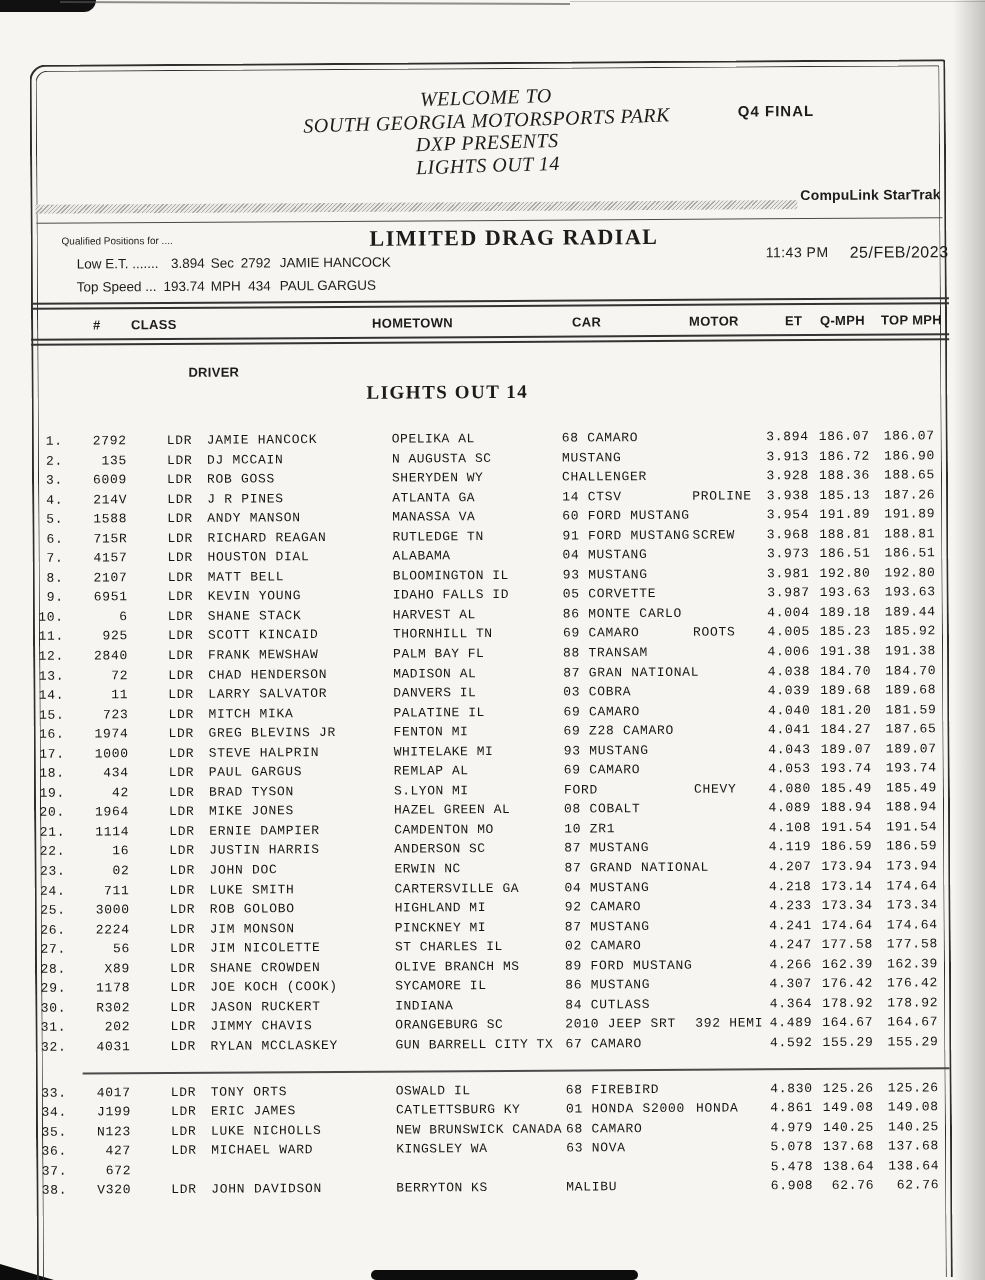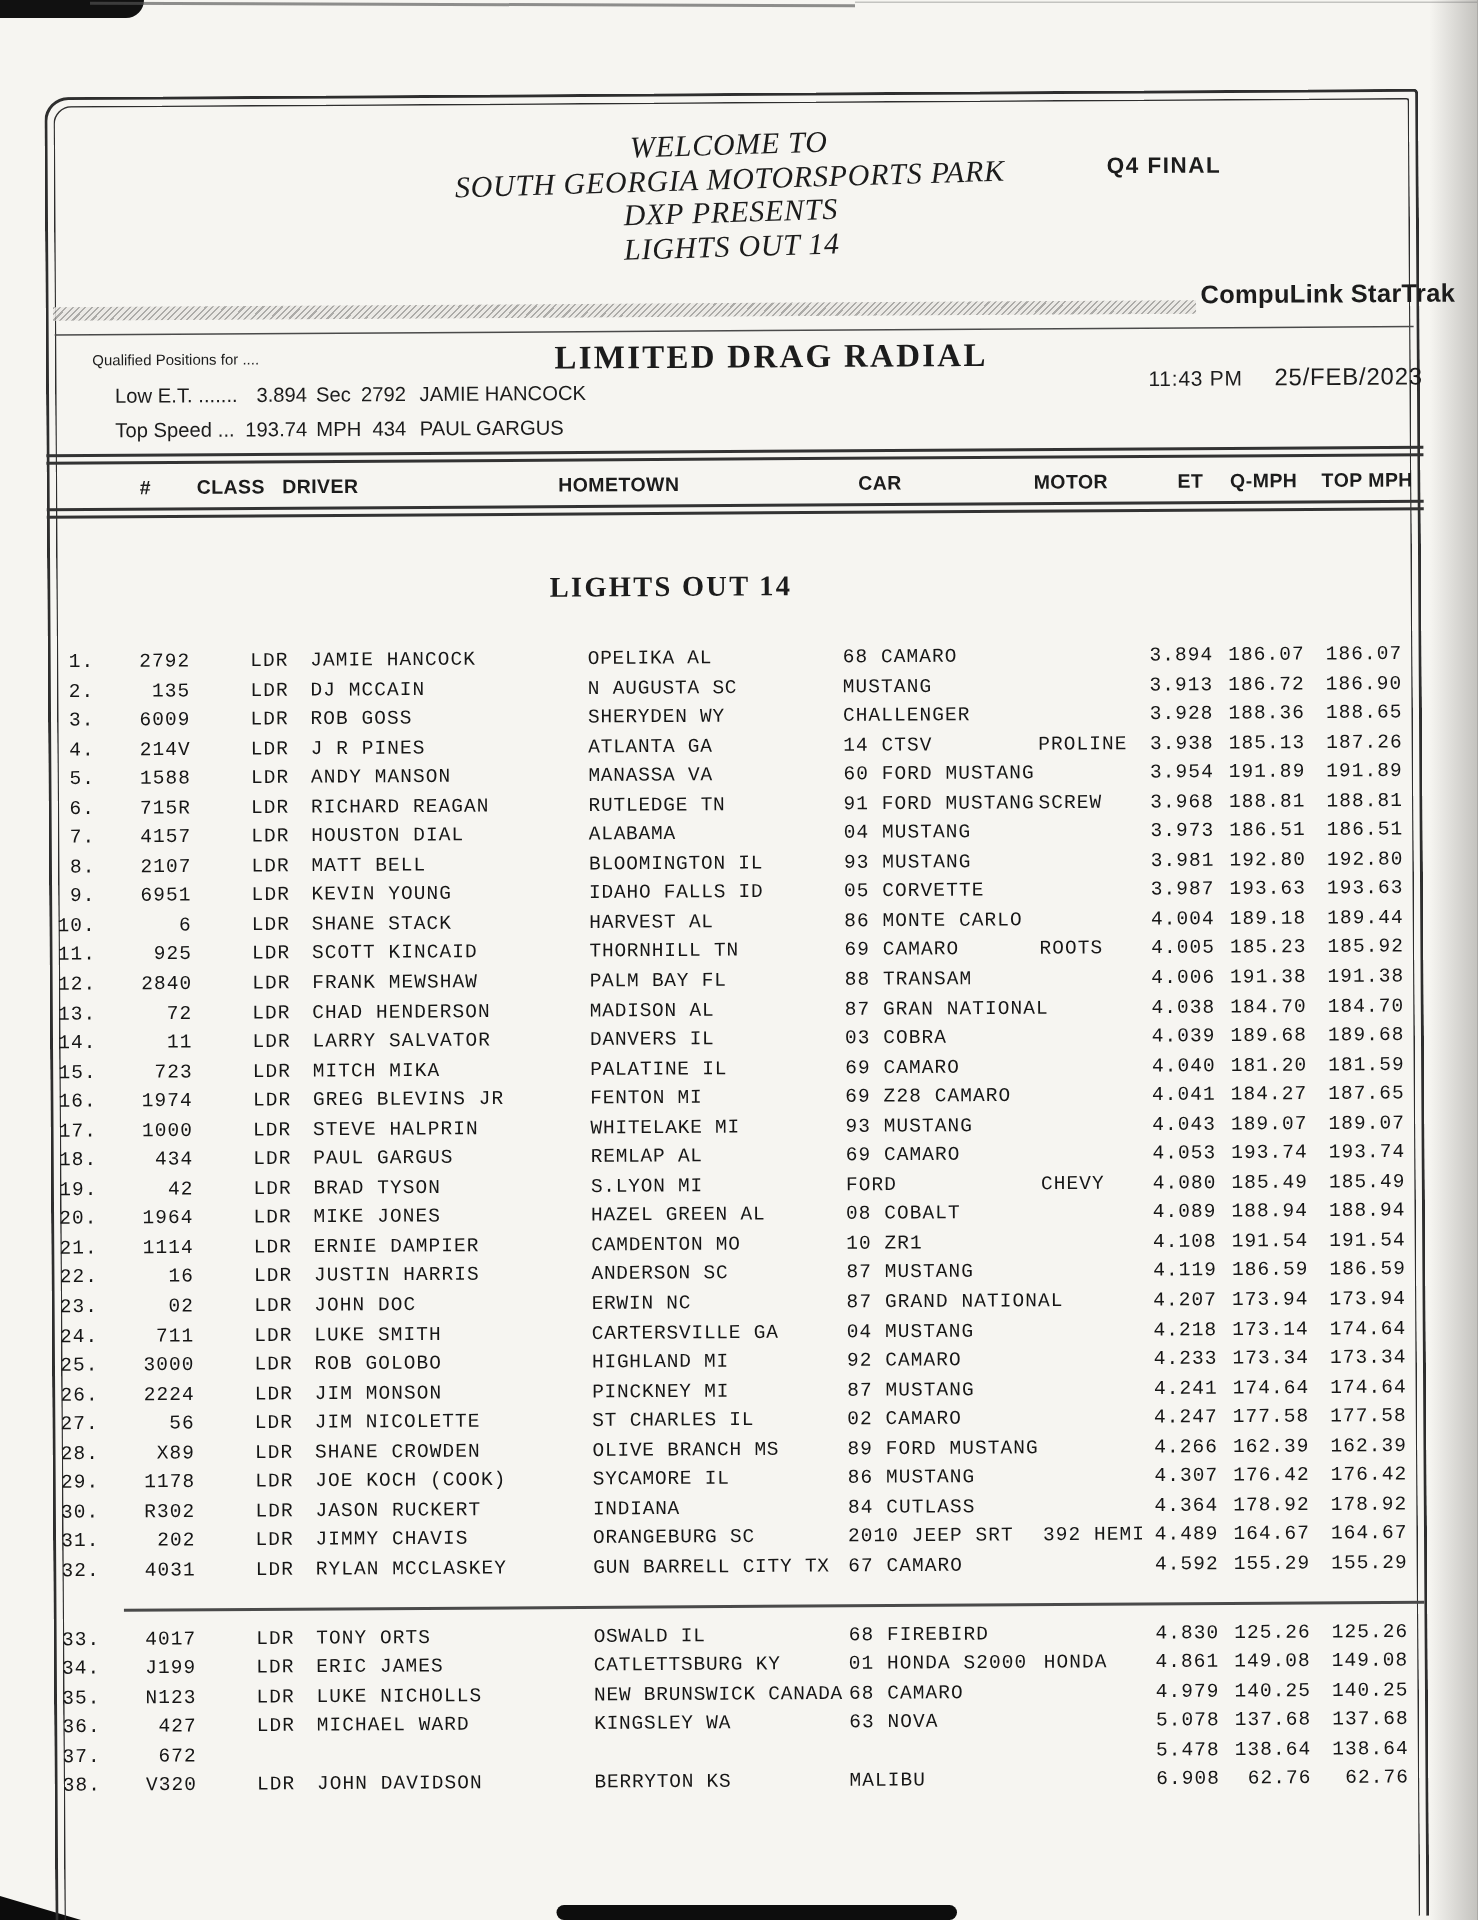--- a/index.html
+++ b/index.html
@@ -30,38 +30,38 @@
 
   .rule-thin{position:absolute;height:1px;background:#4a4a4a;}
   .rule-double{position:absolute;height:7px;border-top:2px solid #333;border-bottom:2px solid #333;box-sizing:border-box;}
   .hatch{position:absolute;left:38px;top:202px;width:762px;height:9px;opacity:.85;
       background:repeating-linear-gradient(135deg,#9f9e9b 0 1px,#e9e7e3 1px 3px);}
 
   .q4{position:absolute;left:741px;top:64px;font-size:15px;font-weight:600;letter-spacing:1px;margin-top:40px;}
   .welcome{position:absolute;left:240px;top:86px;width:500px;text-align:center;
       font-family:"Liberation Serif",serif;font-style:italic;font-size:20px;line-height:22.5px;
       letter-spacing:.5px;transform:rotate(-1.4deg);}
-  .compulink{position:absolute;left:803px;top:189px;font-size:17px;font-weight:600;letter-spacing:.2px;}
+  .compulink{position:absolute;left:803px;top:189px;font-size:14px;font-weight:600;letter-spacing:.2px;}
 
   .qual-label{position:absolute;left:64px;top:233px;font-size:10px;}
   .class-title{position:absolute;left:372px;top:225px;font-family:"Liberation Serif",serif;
       font-weight:bold;font-size:22px;letter-spacing:1.5px;}
   .stat-line{position:absolute;left:0;top:0;width:985px;height:18px;font-size:13.5px;}
   .stat-lbl{position:absolute;left:79px;}
   .stat-val{position:absolute;left:148px;width:59px;text-align:right;}
   .stat-unit{position:absolute;left:213px;}
   .stat-num{position:absolute;left:231px;width:42px;text-align:right;}
   .stat-drv{position:absolute;left:282px;}
   .low-et-line{top:254px;}
   .top-speed-line{top:277px;}
   .clock{position:absolute;left:768px;top:246px;font-size:14px;letter-spacing:.5px;}
   .date{position:absolute;left:852px;top:246px;font-size:16px;letter-spacing:.5px;}
 
   .col-head{position:absolute;top:315px;font-size:13px;font-weight:600;letter-spacing:.3px;}
-  .h-pos{left:95px;}  .h-class{left:133px;} .h-driver{left:190px;} .h-home{left:374px;}
+  .h-pos{left:95px;}  .h-class{left:133px;} .h-driver{left:190px;margin-top:48px;} .h-home{left:374px;}
   .h-car{left:574px;} .h-motor{left:691px;text-align:center;} .h-et{left:787px;} .h-qmph{left:822px;} .h-top{left:883px;}
 
   .section-title{position:absolute;left:368px;top:381px;font-family:"Liberation Serif",serif;
       font-weight:bold;font-size:19px;letter-spacing:1.5px;}
 
   .rows{position:absolute;left:0;width:985px;font-family:"Liberation Mono",monospace;
       font-size:13px;letter-spacing:.7px;color:#161616;}
   .rows-upper{top:429px;}
   .rows-lower{top:1081px;}
   .rows-upper .row{position:relative;height:19.55px;line-height:19.55px;}

